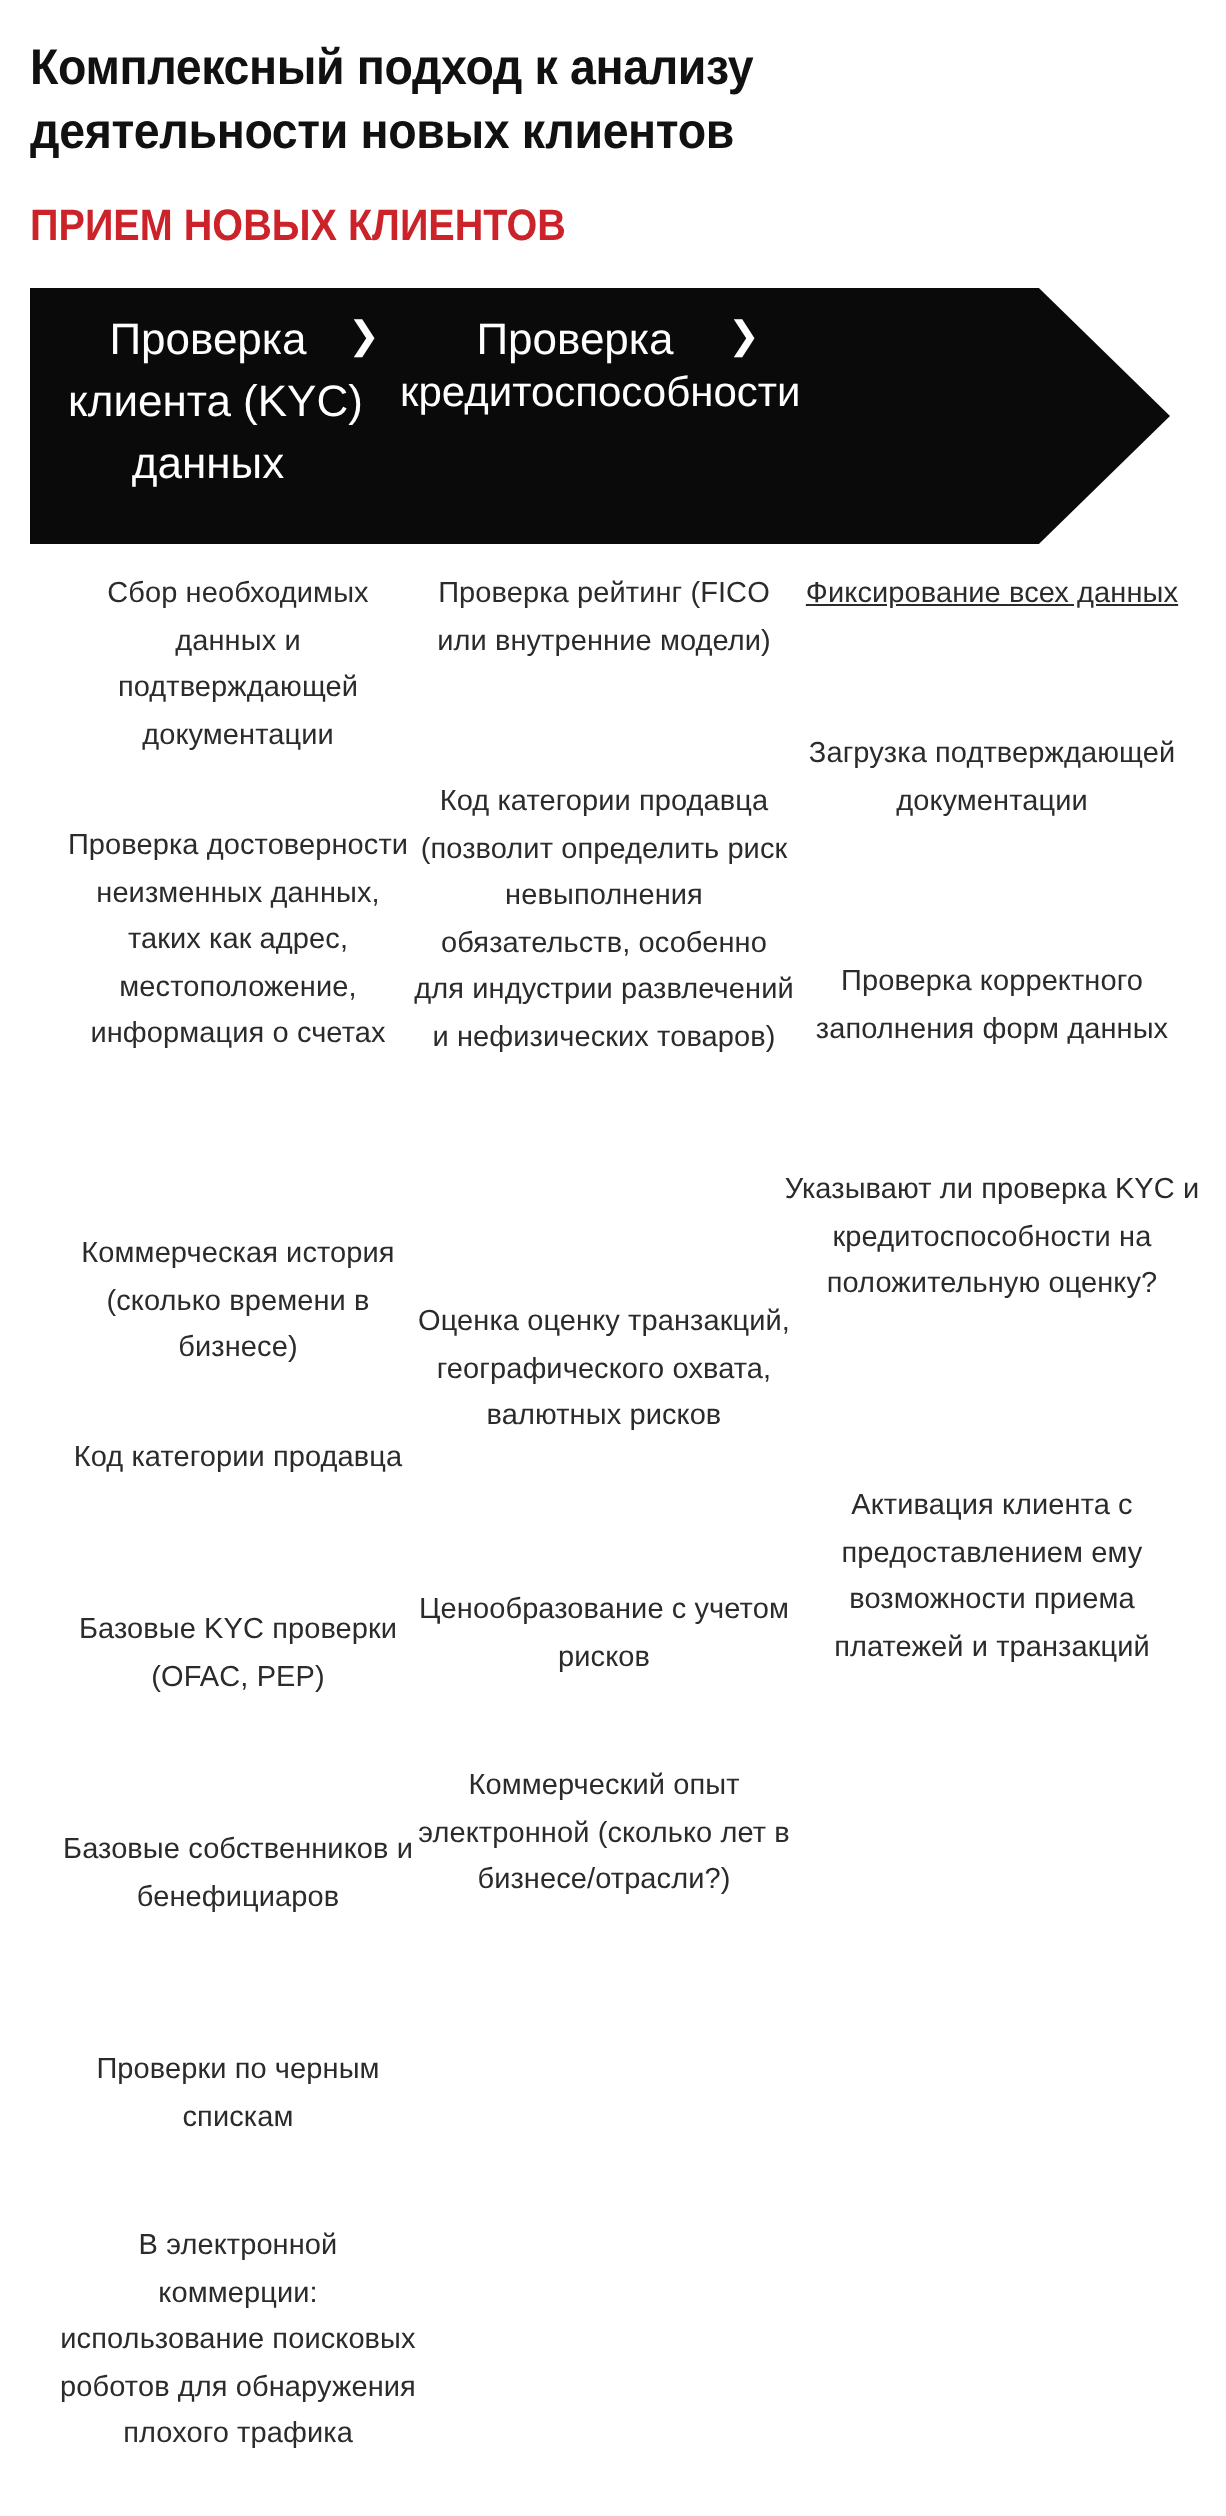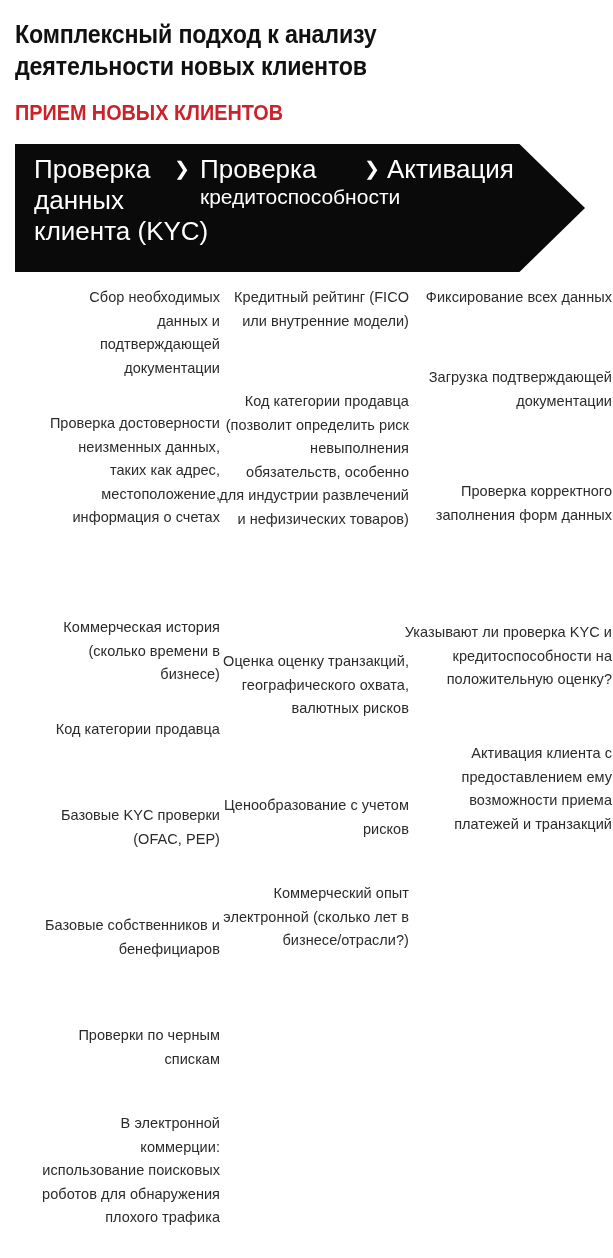--- a/index.html
+++ b/index.html
@@ -78,24 +78,25 @@
   .stage {
     position: absolute;
     color: #ffffff;
     font-family: "Liberation Sans", "DejaVu Sans", sans-serif;
   }
   .stage-1 { left: 19px;  top: 10px;  width: 140px; }
   .stage-2 { left: 185px; top: 10px;  width: 175px; }
   .stage-3 { left: 372px; top: 10px;  width: 170px; }
 
   .stage-line-lg {
-    font-size: 26px;
+    font-size: 22px;
     line-height: 31px;
     font-weight: normal;
     white-space: nowrap;
+    text-align: center;
   }
   .stage-line-sm {
     font-size: 21px;
     line-height: 24px;
     font-weight: normal;
     white-space: nowrap;
   }
 
   .chev {
     position: absolute;
@@ -112,85 +113,82 @@
   .col {
     position: absolute;
     top: 272px;
   }
   .col-1 { left: 30px;  width: 178px; }
   .col-2 { left: 207px; width: 186px; }
   .col-3 { left: 392px; width: 208px; }
 
   .block {
     position: absolute;
-    left: 12px;
+    left: 0;
     color: #2b2b2b;
     font-size: 14.5px;
     line-height: 23.5px;
     font-weight: normal;
     letter-spacing: 0.05px;
-    text-align: right;
+    text-align: center;
   }
   .col-1 .block { width: 178px; }
   .col-2 .block { width: 190px; }
   .col-3 .block { width: 208px; }
 </style>
 </head>
 <body>
 
 <div id="infographic">
 
   <div class="title">Комплексный подход к анализу деятельности новых клиентов</div>
 
   <div class="subtitle">ПРИЕМ НОВЫХ КЛИЕНТОВ</div>
 
   <div class="banner">
     <div class="banner-shape"></div>
     <div class="banner-content">
 
       <div class="stage stage-1">
         <div class="stage-line-lg">Проверка</div>
+        <div class="stage-line-lg">клиента (KYC)</div>
         <div class="stage-line-lg">данных</div>
-        <div class="stage-line-lg">клиента (KYC)</div>
       </div>
 
       <div class="chev chev-1">❯</div>
 
       <div class="stage stage-2">
         <div class="stage-line-lg">Проверка</div>
         <div class="stage-line-sm">кредитоспособности</div>
       </div>
 
       <div class="chev chev-2">❯</div>
 
-      <div class="stage stage-3">
-        <div class="stage-line-lg">Активация</div>
-      </div>
 
     </div>
   </div>
 
   <div class="col col-1">
       <div class="block" style="top: 14px;">Сбор необходимых данных и подтверждающей документации</div>
       <div class="block" style="top: 140px;">Проверка достоверности неизменных данных, таких как адрес, местоположение, информация о счетах</div>
       <div class="block" style="top: 344px;">Коммерческая история (сколько времени в бизнесе)</div>
       <div class="block" style="top: 446px;">Код категории продавца</div>
       <div class="block" style="top: 532px;">Базовые KYC проверки (OFAC, PEP)</div>
       <div class="block" style="top: 642px;">Базовые собственников и бенефициаров</div>
       <div class="block" style="top: 752px;">Проверки по черным спискам</div>
       <div class="block" style="top: 840px;">В электронной коммерции: использование поисковых роботов для обнаружения плохого трафика</div>
     </div>
   <div class="col col-2">
-      <div class="block" style="top: 14px;">Кредитный рейтинг (FICO или внутренние модели)</div>
+      <div class="block" style="top: 14px;">Проверка рейтинг (FICO или внутренние модели)</div>
       <div class="block" style="top: 118px;">Код категории продавца (позволит определить риск невыполнения обязательств, особенно для индустрии развлечений и нефизических товаров)</div>
       <div class="block" style="top: 378px;">Оценка оценку транзакций, географического охвата, валютных рисков</div>
       <div class="block" style="top: 522px;">Ценообразование с учетом рисков</div>
       <div class="block" style="top: 610px;">Коммерческий опыт электронной (сколько лет в бизнесе/отрасли?)</div>
     </div>
   <div class="col col-3">
-      <div class="block" style="top: 14px;">Фиксирование всех данных</div>
+      <div class="block" style="top: 14px; text-decoration: underline;">Фиксирование всех данных</div>
       <div class="block" style="top: 94px;">Загрузка подтверждающей документации</div>
       <div class="block" style="top: 208px;">Проверка корректного заполнения форм данных</div>
-      <div class="block" style="top: 312px; margin-top: 37px;">Указывают ли проверка KYC и кредитоспособности на положительную оценку?</div>
+      <div class="block" style="top: 312px;">Указывают ли проверка KYC и кредитоспособности на положительную оценку?</div>
       <div class="block" style="top: 470px;">Активация клиента с предоставлением ему возможности приема платежей и транзакций</div>
     </div>
 
 </div>
 
 </body></html>

